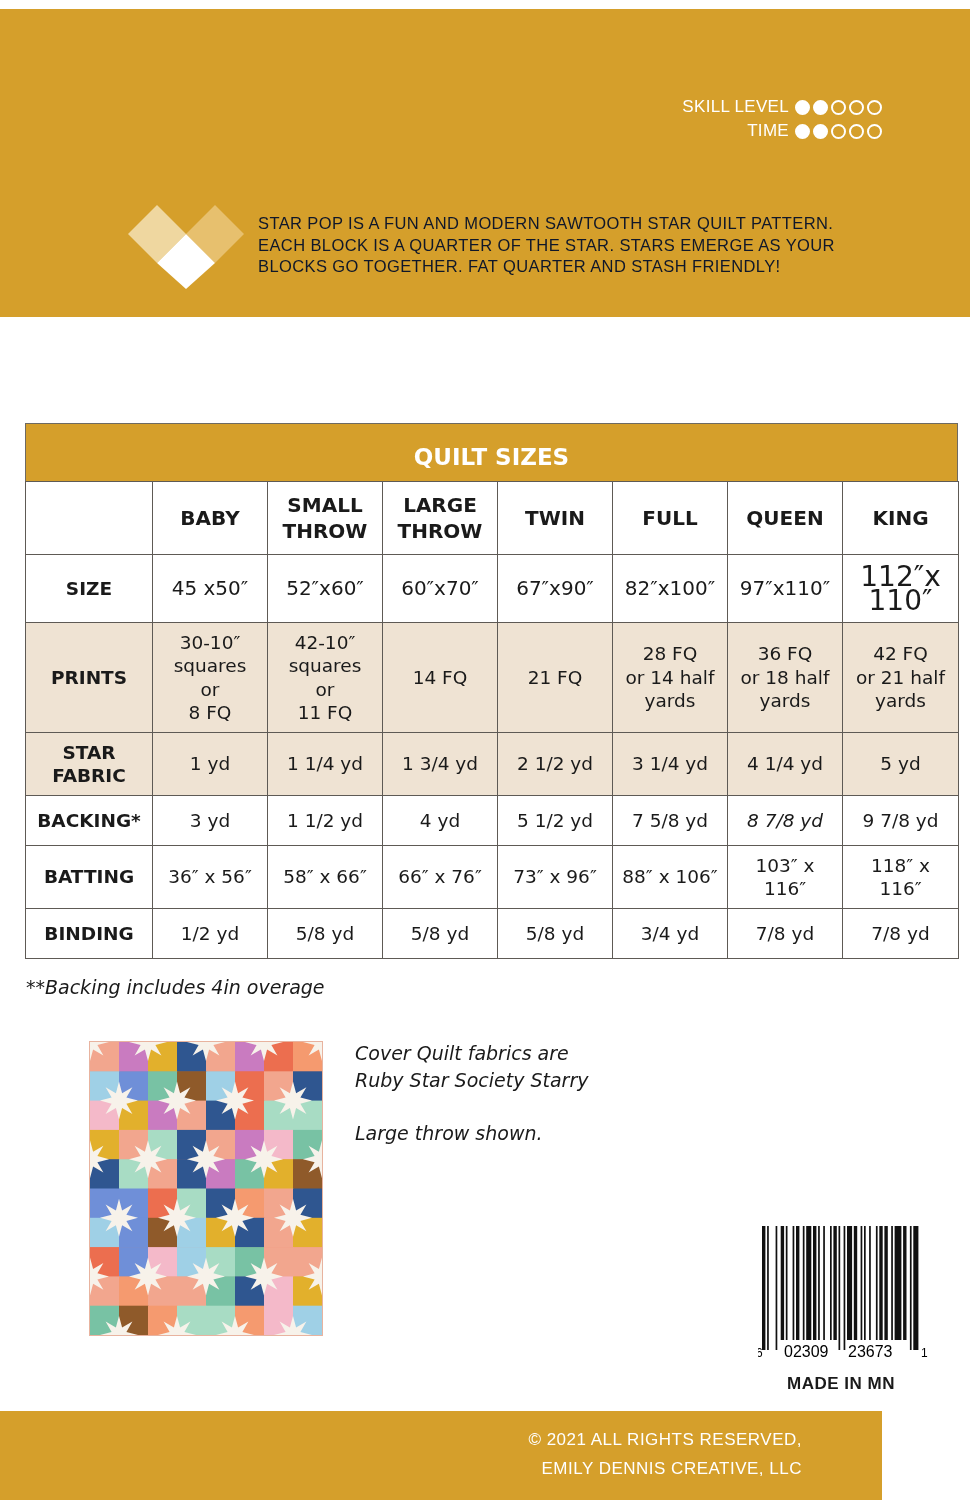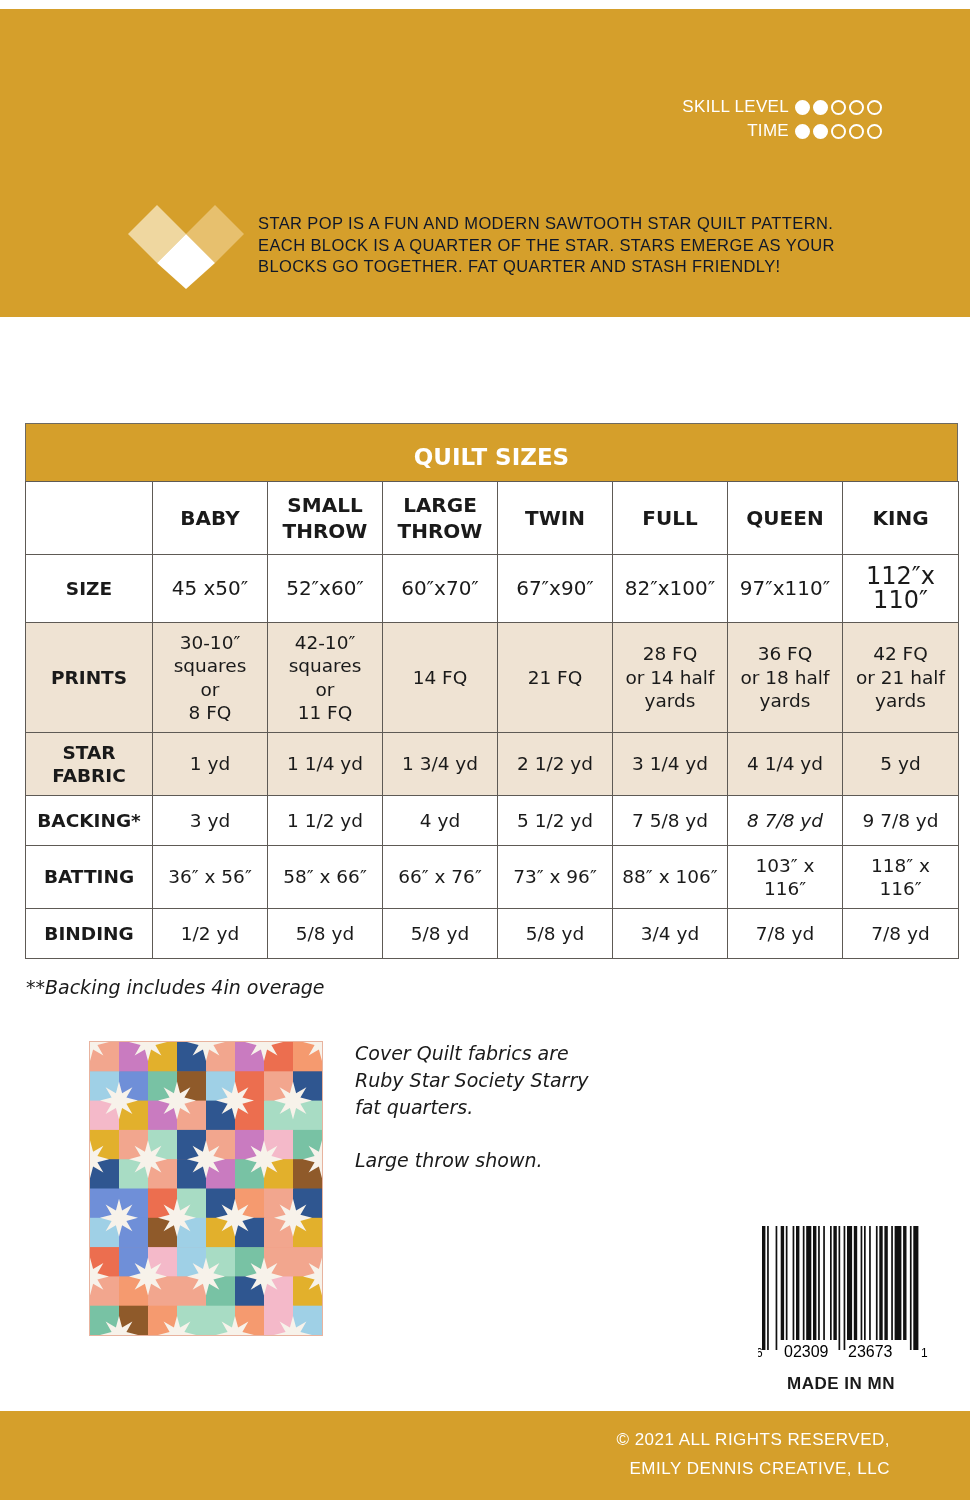--- a/index.html
+++ b/index.html
@@ -24,21 +24,21 @@
   th { font-weight:bold; font-size:20px; line-height:26px; }
   td.rowlabel { font-weight:bold; font-size:18.5px; }
   tr.shaded td { background:#efe3d3; }
   .note { position:absolute; left:26px; top:976px; font-style:italic; font-size:19px; }
   .quilt { position:absolute; left:90px; top:1042px; width:232px; height:293px; background:#ec6e4f;
            box-shadow:0 0 0 1px #e8b39f; overflow:hidden; }
   .caption { position:absolute; left:355px; top:1040px; font-style:italic; font-size:19px; line-height:27px; }
   .barcode { position:absolute; left:758px; top:1226px; width:170px; height:134px; }
   .made { position:absolute; left:787px; top:1374px; font-family:"Liberation Sans", sans-serif;
           font-weight:bold; font-size:17px; letter-spacing:0.5px; }
-  .footer { position:absolute; left:0; top:1411px; width:970px; height:89px; background:#d59f2b; }
+  .footer { position:absolute; left:0; top:1411px; width:882px; height:89px; background:#d59f2b; }
   .copyright { position:absolute; right:80px; top:14px; color:#fff; text-align:right;
                font-family:"Liberation Sans", sans-serif; font-size:17px; line-height:29px; letter-spacing:0.5px; }
 </style>
 </head>
 <body>
 
 <div class="header">
   <div class="skill">
     <div class="skill-row">
       <span>SKILL LEVEL</span>
@@ -104,21 +104,21 @@
     </thead>
     <tbody id="body-rows">
         <tr style="height: 68px;">
           <td class="rowlabel" style="white-space: pre-line;">SIZE</td>
           <td style="white-space: pre-line; font-size: 20px;">45 x50″</td>
           <td style="white-space: pre-line; font-size: 20px;">52″x60″</td>
           <td style="white-space: pre-line; font-size: 20px;">60″x70″</td>
           <td style="white-space: pre-line; font-size: 20px;">67″x90″</td>
           <td style="white-space: pre-line; font-size: 20px;">82″x100″</td>
           <td style="white-space: pre-line; font-size: 20px;">97″x110″</td>
-          <td style="white-space: pre-line; font-size: 24px;">112″x
+          <td style="white-space: pre-line; font-size: 28px;">112″x
 110″</td>
         </tr>
         <tr class="shaded" style="height: 110px;">
           <td class="rowlabel" style="white-space: pre-line;">PRINTS</td>
           <td style="white-space: pre-line;">30-10″
 squares
 or
 8 FQ</td>
           <td style="white-space: pre-line;">42-10″
 squares
@@ -293,21 +293,20 @@
       <polygon points="48.0,293.0 36.4,296.1 42.4,306.4 32.1,300.4 29.0,312.0 25.9,300.4 15.6,306.4 21.6,296.1 10.0,293.0 21.6,289.9 15.6,279.6 25.9,285.6 29.0,274.0 32.1,285.6 42.4,279.6 36.4,289.9" fill="#f7f2ea"></polygon>
       <polygon points="106.0,293.0 94.4,296.1 100.4,306.4 90.1,300.4 87.0,312.0 83.9,300.4 73.6,306.4 79.6,296.1 68.0,293.0 79.6,289.9 73.6,279.6 83.9,285.6 87.0,274.0 90.1,285.6 100.4,279.6 94.4,289.9" fill="#f7f2ea"></polygon>
       <polygon points="164.0,293.0 152.4,296.1 158.4,306.4 148.1,300.4 145.0,312.0 141.9,300.4 131.6,306.4 137.6,296.1 126.0,293.0 137.6,289.9 131.6,279.6 141.9,285.6 145.0,274.0 148.1,285.6 158.4,279.6 152.4,289.9" fill="#f7f2ea"></polygon>
       <polygon points="222.0,293.0 210.4,296.1 216.4,306.4 206.1,300.4 203.0,312.0 199.9,300.4 189.6,306.4 195.6,296.1 184.0,293.0 195.6,289.9 189.6,279.6 199.9,285.6 203.0,274.0 206.1,285.6 216.4,279.6 210.4,289.9" fill="#f7f2ea"></polygon>
     </svg>
 </div>
 
 <div class="caption">
   <div>Cover Quilt fabrics are</div>
   <div>Ruby Star Society Starry</div>
-  <div>fat quarters.</div>
   <div style="height:26px"></div>
   <div>Large throw shown.</div>
 </div>
 
 <svg class="barcode" viewBox="0 0 170 134" id="barcode-svg">
   <text x="-2" y="131" font-size="12" font-family="Liberation Sans, sans-serif">6</text>
   <text x="26" y="131" font-size="16" font-family="Liberation Sans, sans-serif">02309</text>
   <text x="90" y="131" font-size="16" font-family="Liberation Sans, sans-serif">23673</text>
   <text x="163" y="131" font-size="12" font-family="Liberation Sans, sans-serif">1</text>
 <rect x="4" y="0" width="3.4" height="124" fill="#111"></rect>

